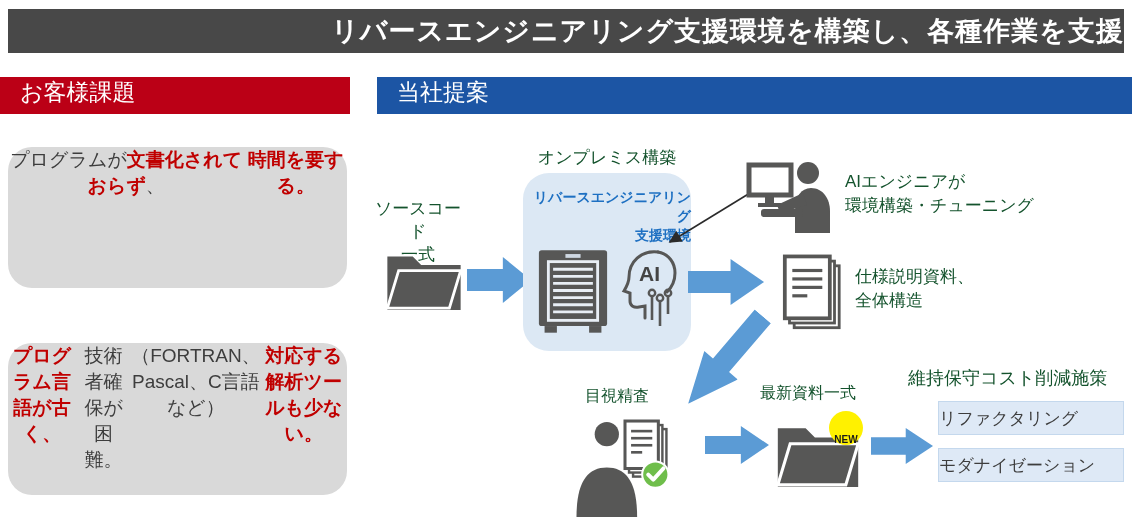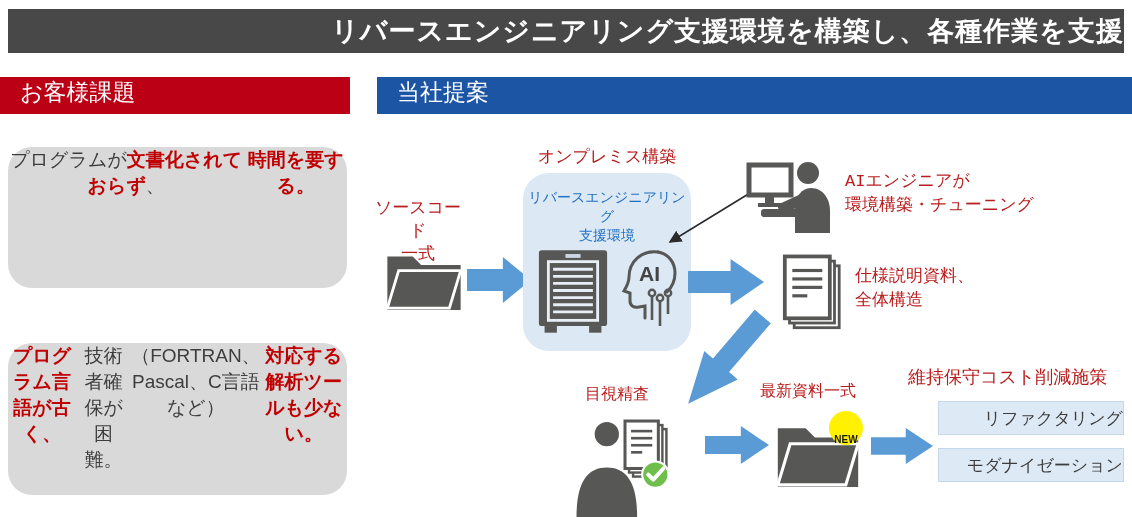--- a/index.html
+++ b/index.html
@@ -13,38 +13,38 @@
   .hdr-red{left:0;width:350px;background:#bb0016;}
   .hdr-blue{left:377px;width:798px;background:#1c55a4;}
 
   .card{left:8px;width:339px;background:#d9d9d9;border-radius:24px;
         display:flex;flex-direction:row;justify-content:center;text-align:center;
         font-size:19px;line-height:26px;color:#3d3d3d;}
   .card1{top:147px;height:141px;}
   .card2{top:343px;height:152px;}
   .red-b{color:#c00000;font-weight:bold;}
 
-  .lbl{color:#b91c1c;font-size:17px;line-height:23px;font-family:Liberation Mono, monospace;}
+  .lbl{color:#14532d;font-size:17px;line-height:23px;}
   .lbl-c{text-align:center;}
   .lbl-big{font-size:16px;text-align:right;}
 
   .env-box{left:523px;top:173px;width:168px;height:178px;background:#dce8f4;border-radius:26px;}
-  .env-title{position:absolute;left:0;top:15px;width:100%;text-align:center;
-             color:#1e70c2;font-size:14px;font-weight:normal;line-height:19px;}
+  .env-title{position:absolute;left:0;top:15px;width:100%;text-align:right;
+             color:#1e70c2;font-size:14px;font-weight:bold;line-height:19px;}
 
   .arrow-r{background:#5b9bd5;
      clip-path:polygon(0 26%,56% 26%,56% 0,100% 50%,56% 100%,56% 74%,0 74%);}
   .arrow-diag{transform:rotate(130.5deg);transform-origin:center;}
 
   .new-badge{left:829px;top:411px;width:34px;height:34px;border-radius:50%;background:#fff100;
              display:flex;align-items:flex-end;justify-content:center;
              font-size:10px;font-weight:bold;color:#1a1a1a;}
 
   .opt-box{left:938px;width:186px;height:34px;background:#dee9f6;border:1px solid #c4d8ed;box-sizing:border-box;
-           display:flex;align-items:center;justify-content:flex-end;font-size:17px;color:#3d3d3d;}
+           display:flex;align-items:center;justify-content:flex-start;font-size:17px;color:#3d3d3d;}
 </style>
 </head>
 <body>
 
 <div class="canvas">
 
   <div class="abs banner">
     <span>リバースエンジニアリング支援環境を構築し、各種作業を支援</span>
   </div>
 

